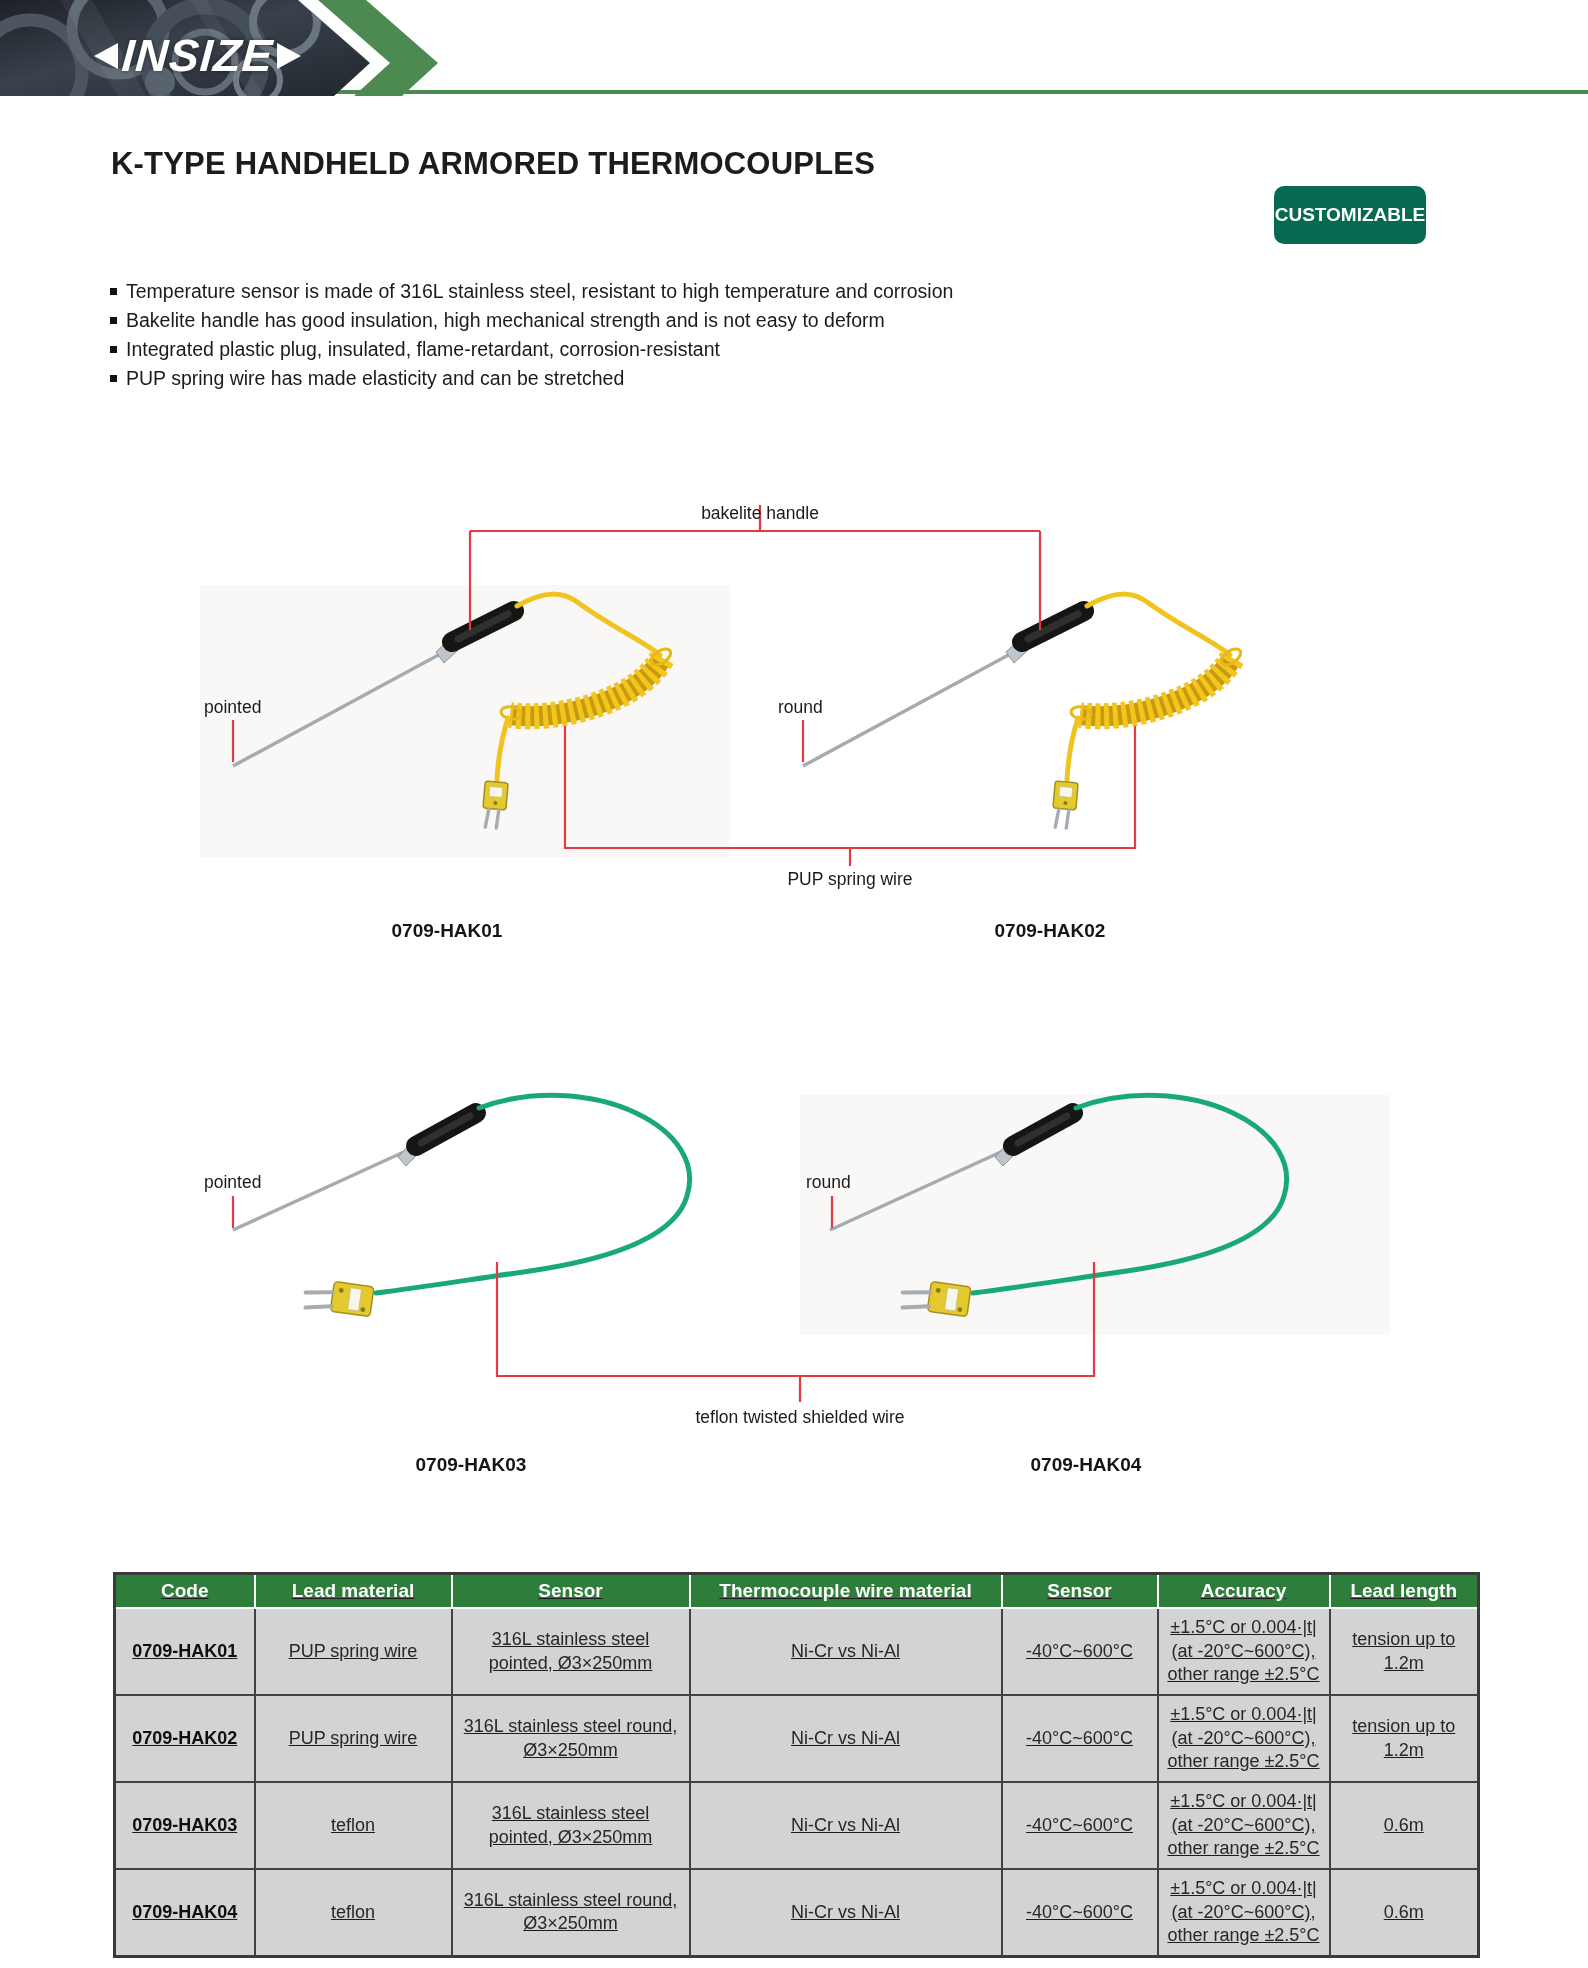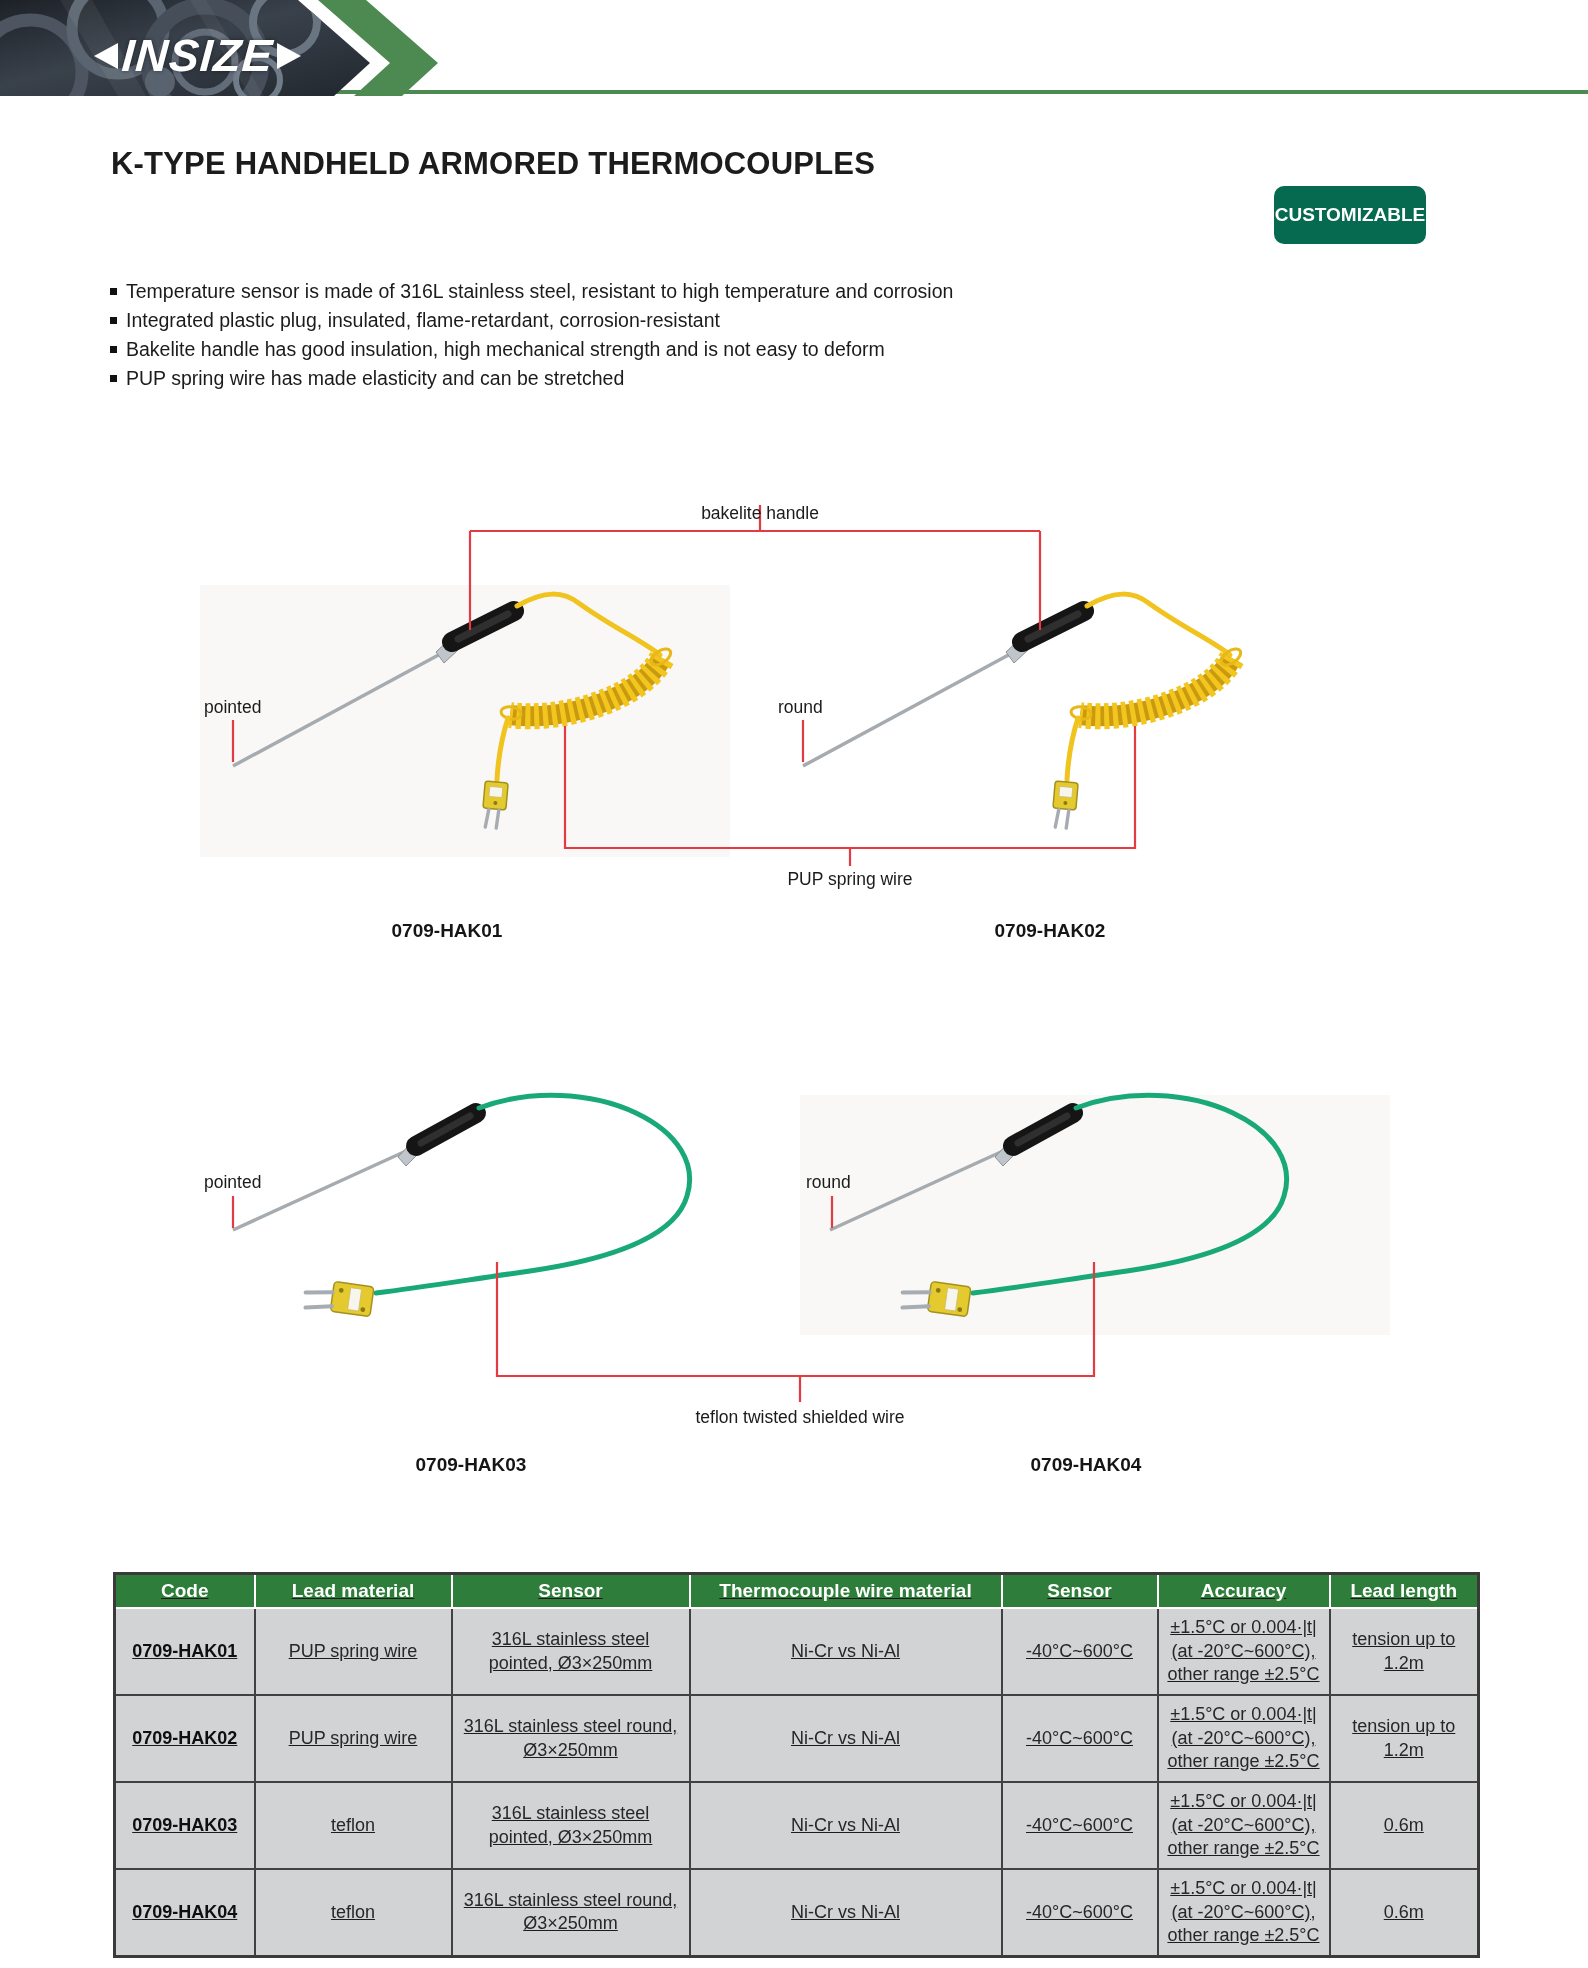--- a/index.html
+++ b/index.html
@@ -111,25 +111,25 @@
   <div id="title" class="abs">K-TYPE HANDHELD ARMORED THERMOCOUPLES</div>
   <div id="badge" class="abs" style="background:#056a50;">CUSTOMIZABLE</div>
 
   <ul id="features" class="abs">
     <li>
         <span class="sq"></span>
         <span>Temperature sensor is made of 316L stainless steel, resistant to high temperature and corrosion</span>
       </li>
     <li>
         <span class="sq"></span>
+        <span>Bakelite handle has good insulation, high mechanical strength and is not easy to deform</span>
+      </li>
+    <li>
+        <span class="sq"></span>
         <span>Integrated plastic plug, insulated, flame-retardant, corrosion-resistant</span>
-      </li>
-    <li>
-        <span class="sq"></span>
-        <span>Bakelite handle has good insulation, high mechanical strength and is not easy to deform</span>
       </li>
     <li>
         <span class="sq"></span>
         <span>PUP spring wire has made elasticity and can be stretched</span>
       </li>
   </ul>
 
   <svg id="figures" width="1588" height="1500" viewBox="0 0 1588 1500">
     <defs>
 

